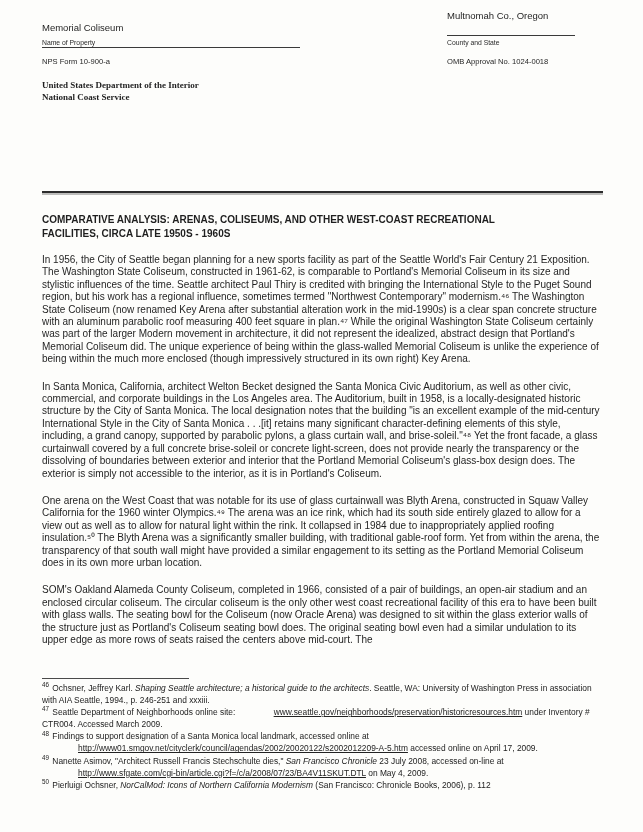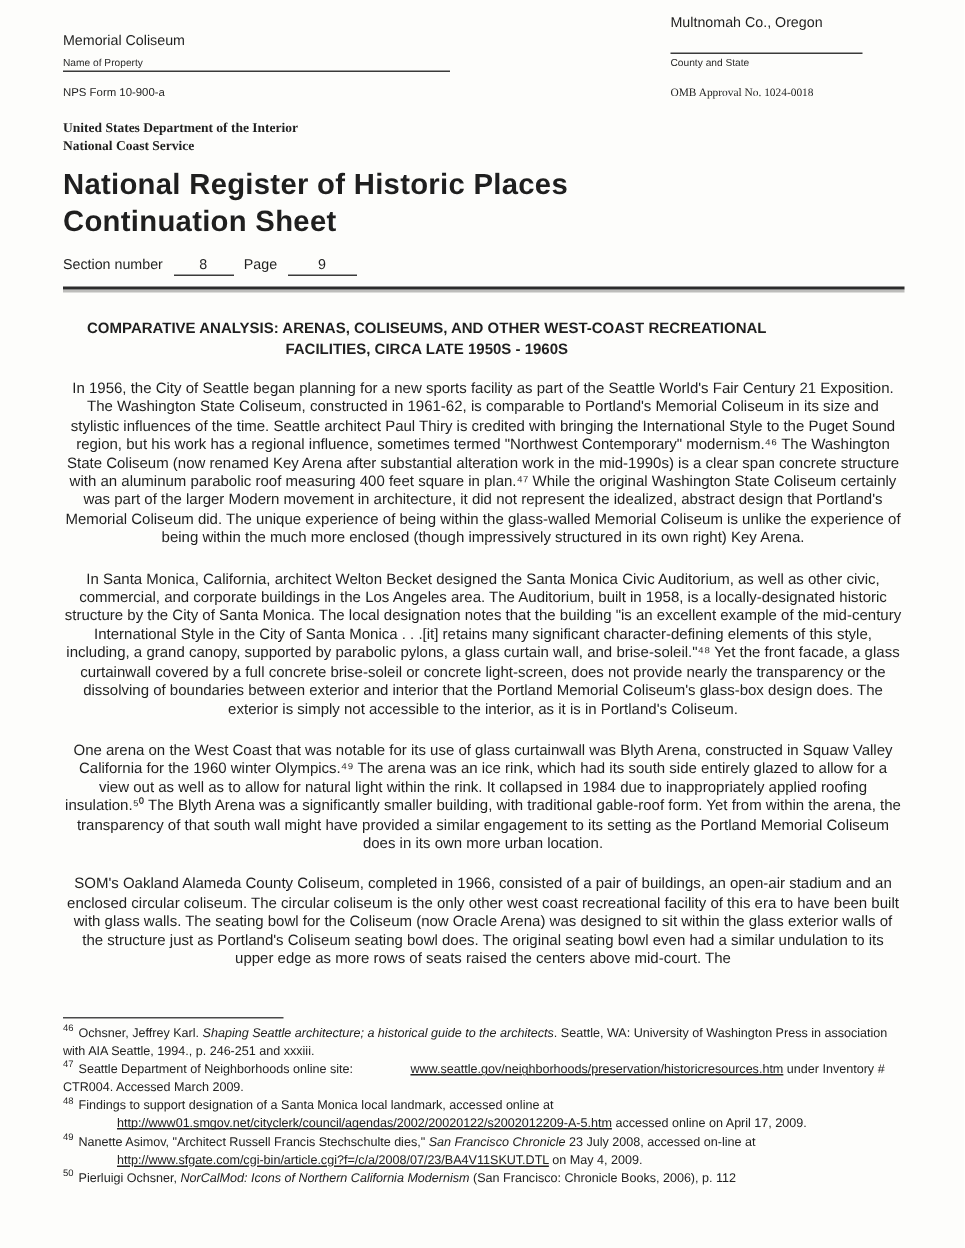--- a/index.html
+++ b/index.html
@@ -12,33 +12,33 @@
     overflow:hidden;
   }
   
   .field{position:absolute;font-size:9.5px;padding-bottom:14px;border-bottom:1px solid #3a3a3a;}
   .field-label{position:absolute;font-size:6.8px;color:#2a2a2a;}
   .prop-field{top:22px;left:42px;width:258px;}
   .prop-label{top:39px;left:42px;}
   .county-field{top:10px;left:447px;width:128px;}
   .county-label{top:39px;left:447px;}
   .form-no{position:absolute;top:57px;left:42px;font-size:7.6px;}
-  .omb-no{position:absolute;top:57px;left:447px;font-size:7.6px;font-family:Liberation Serif, serif;}
+  .omb-no{position:absolute;top:57px;left:447px;font-size:7.6px;}
   .dept-block{position:absolute;top:80px;left:42px;font-size:9px;font-weight:bold;line-height:11.5px;font-family:Liberation Serif, serif;}
   
   .big-title{position:absolute;top:111px;left:42px;font-size:19.5px;font-weight:bold;line-height:24.5px;letter-spacing:.2px;}
   
   .section-row{position:absolute;top:171px;left:42px;font-size:9.5px;}
   .blank-line{display:inline-block;text-align:center;border-bottom:1px solid #3a3a3a;padding-bottom:1px;margin:0 7px;}
   .blank-sec{width:40px;}
   .blank-page{width:46px;}
   
   .header-rule{position:absolute;top:191px;left:42px;width:561px;height:2px;background:#2c2c2c;box-shadow:0 2px 0 rgba(70,70,70,.35);}
   
-  .main{position:absolute;top:213px;left:42px;width:560px;text-align:center;}
+  .main{position:absolute;top:213px;left:42px;width:560px;}
   .comp-heading{font-weight:bold;font-size:10px;line-height:13.5px;margin:0 0 14px 0;width:485px;}
   .body-para{font-size:10px;line-height:12.4px;margin:0 0 15px 0;}
   
   .footnote-sep{position:absolute;top:678px;left:42px;width:147px;border-top:1px solid #4a4a4a;}
   .footnotes{position:absolute;top:682px;left:42px;width:563px;}
   .footnote{font-size:8.4px;line-height:12.1px;color:#222;}
   .footnote sup{font-size:6.3px;line-height:0;vertical-align:super;margin-right:1px;}
   .seg-normal{}
   .seg-italic{font-style:italic;}
   .seg-link{text-decoration:underline;margin-left:36px;}
@@ -59,28 +59,21 @@
   <div class="field-label county-label">County and State</div>
 
   <div class="form-no">NPS Form 10-900-a</div>
   <div class="omb-no">OMB Approval No. 1024-0018</div>
 
   <div class="dept-block">
     <div>United States Department of the Interior</div>
     <div>National Coast Service</div>
   </div>
 
-  <div class="big-title">
-    <div>National Register of Historic Places</div>
-    <div>Continuation Sheet</div>
-  </div>
 
-  <div class="section-row">
-    <span>Section number</span><span class="blank-line blank-sec">8</span><span>Page</span><span class="blank-line blank-page">9</span>
-  </div>
 
   <div class="header-rule"></div>
 
   <div class="main">
     <div class="comp-heading">COMPARATIVE ANALYSIS: ARENAS, COLISEUMS, AND OTHER WEST-COAST RECREATIONAL FACILITIES, CIRCA LATE 1950S - 1960S</div>
     <div>
         <p class="body-para">In 1956, the City of Seattle began planning for a new sports facility as part of the Seattle World's Fair Century 21 Exposition. The Washington State Coliseum, constructed in 1961-62, is comparable to Portland's Memorial Coliseum in its size and stylistic influences of the time. Seattle architect Paul Thiry is credited with bringing the International Style to the Puget Sound region, but his work has a regional influence, sometimes termed "Northwest Contemporary" modernism.⁴⁶ The Washington State Coliseum (now renamed Key Arena after substantial alteration work in the mid-1990s) is a clear span concrete structure with an aluminum parabolic roof measuring 400 feet square in plan.⁴⁷ While the original Washington State Coliseum certainly was part of the larger Modern movement in architecture, it did not represent the idealized, abstract design that Portland's Memorial Coliseum did. The unique experience of being within the glass-walled Memorial Coliseum is unlike the experience of being within the much more enclosed (though impressively structured in its own right) Key Arena.</p>
         <p class="body-para">In Santa Monica, California, architect Welton Becket designed the Santa Monica Civic Auditorium, as well as other civic, commercial, and corporate buildings in the Los Angeles area. The Auditorium, built in 1958, is a locally-designated historic structure by the City of Santa Monica. The local designation notes that the building "is an excellent example of the mid-century International Style in the City of Santa Monica . . .[it] retains many significant character-defining elements of this style, including, a grand canopy, supported by parabolic pylons, a glass curtain wall, and brise-soleil."⁴⁸ Yet the front facade, a glass curtainwall covered by a full concrete brise-soleil or concrete light-screen, does not provide nearly the transparency or the dissolving of boundaries between exterior and interior that the Portland Memorial Coliseum's glass-box design does. The exterior is simply not accessible to the interior, as it is in Portland's Coliseum.</p>
         <p class="body-para">One arena on the West Coast that was notable for its use of glass curtainwall was Blyth Arena, constructed in Squaw Valley California for the 1960 winter Olympics.⁴⁹ The arena was an ice rink, which had its south side entirely glazed to allow for a view out as well as to allow for natural light within the rink. It collapsed in 1984 due to inappropriately applied roofing insulation.⁵⁰ The Blyth Arena was a significantly smaller building, with traditional gable-roof form. Yet from within the arena, the transparency of that south wall might have provided a similar engagement to its setting as the Portland Memorial Coliseum does in its own more urban location.</p>
         <p class="body-para">SOM's Oakland Alameda County Coliseum, completed in 1966, consisted of a pair of buildings, an open-air stadium and an enclosed circular coliseum. The circular coliseum is the only other west coast recreational facility of this era to have been built with glass walls. The seating bowl for the Coliseum (now Oracle Arena) was designed to sit within the glass exterior walls of the structure just as Portland's Coliseum seating bowl does. The original seating bowl even had a similar undulation to its upper edge as more rows of seats raised the centers above mid-court. The</p>

